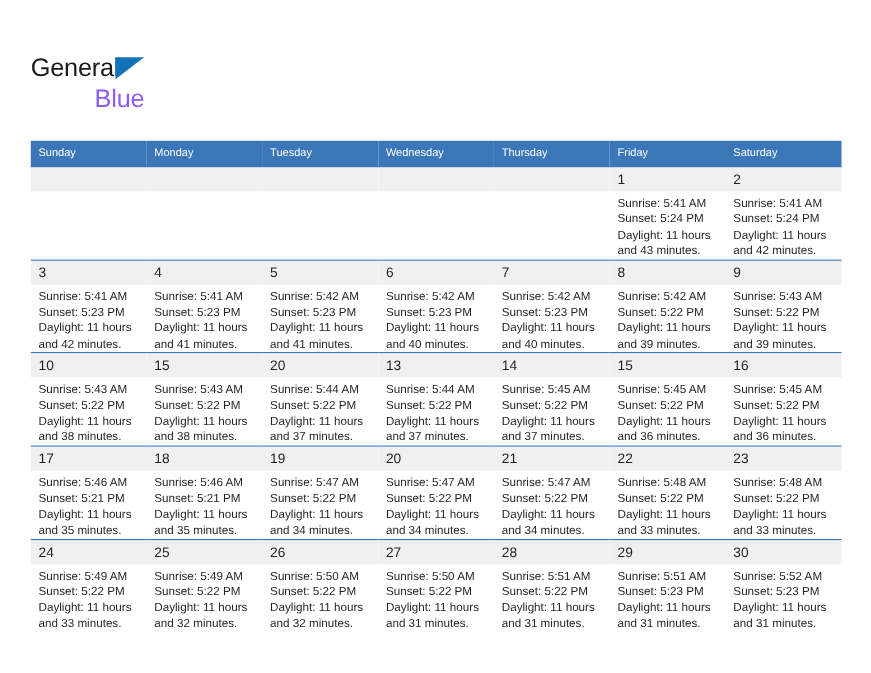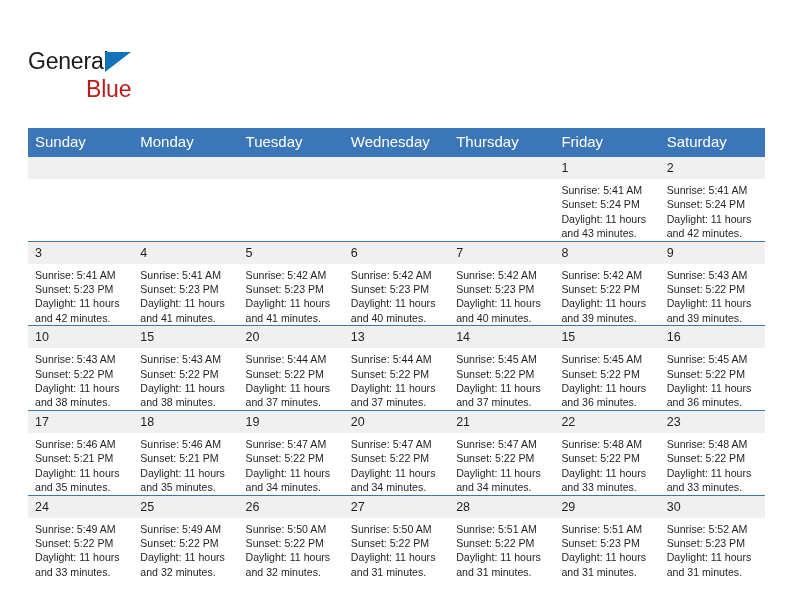--- a/index.html
+++ b/index.html
@@ -51,21 +51,21 @@
     left: 77px;
     top: 2px;
     width: 0;
     height: 0;
     border-left: 26px solid #1373ba;
     border-bottom: 20px solid transparent;
   }
   .brand-row2 {
     display: block;
     font-size: 23px;
-    color: #b91c1c;
+    color: #8b5cf6;
     margin-top: 2px;
     margin-left: 58px;
     letter-spacing: -0.2px;
   }
   .title-block {
     position: absolute;
     right: 0;
     top: 0;
     text-align: right;
   }
@@ -89,21 +89,21 @@
     left: 28px;
     top: 104px;
     width: 737px;
     border-collapse: collapse;
     table-layout: fixed;
   }
   .cal th {
     background: #3b76b8;
     color: #ffffff;
     font-weight: normal;
-    font-size: 15px;
+    font-size: 10px;
     text-align: left;
     padding: 5px 0 6px 7px;
     height: 12px;
     border: none;
   }
   .cal td {
     vertical-align: top;
     padding: 0;
     border-top: 1px solid #3b76b8;
     border-left: none;

